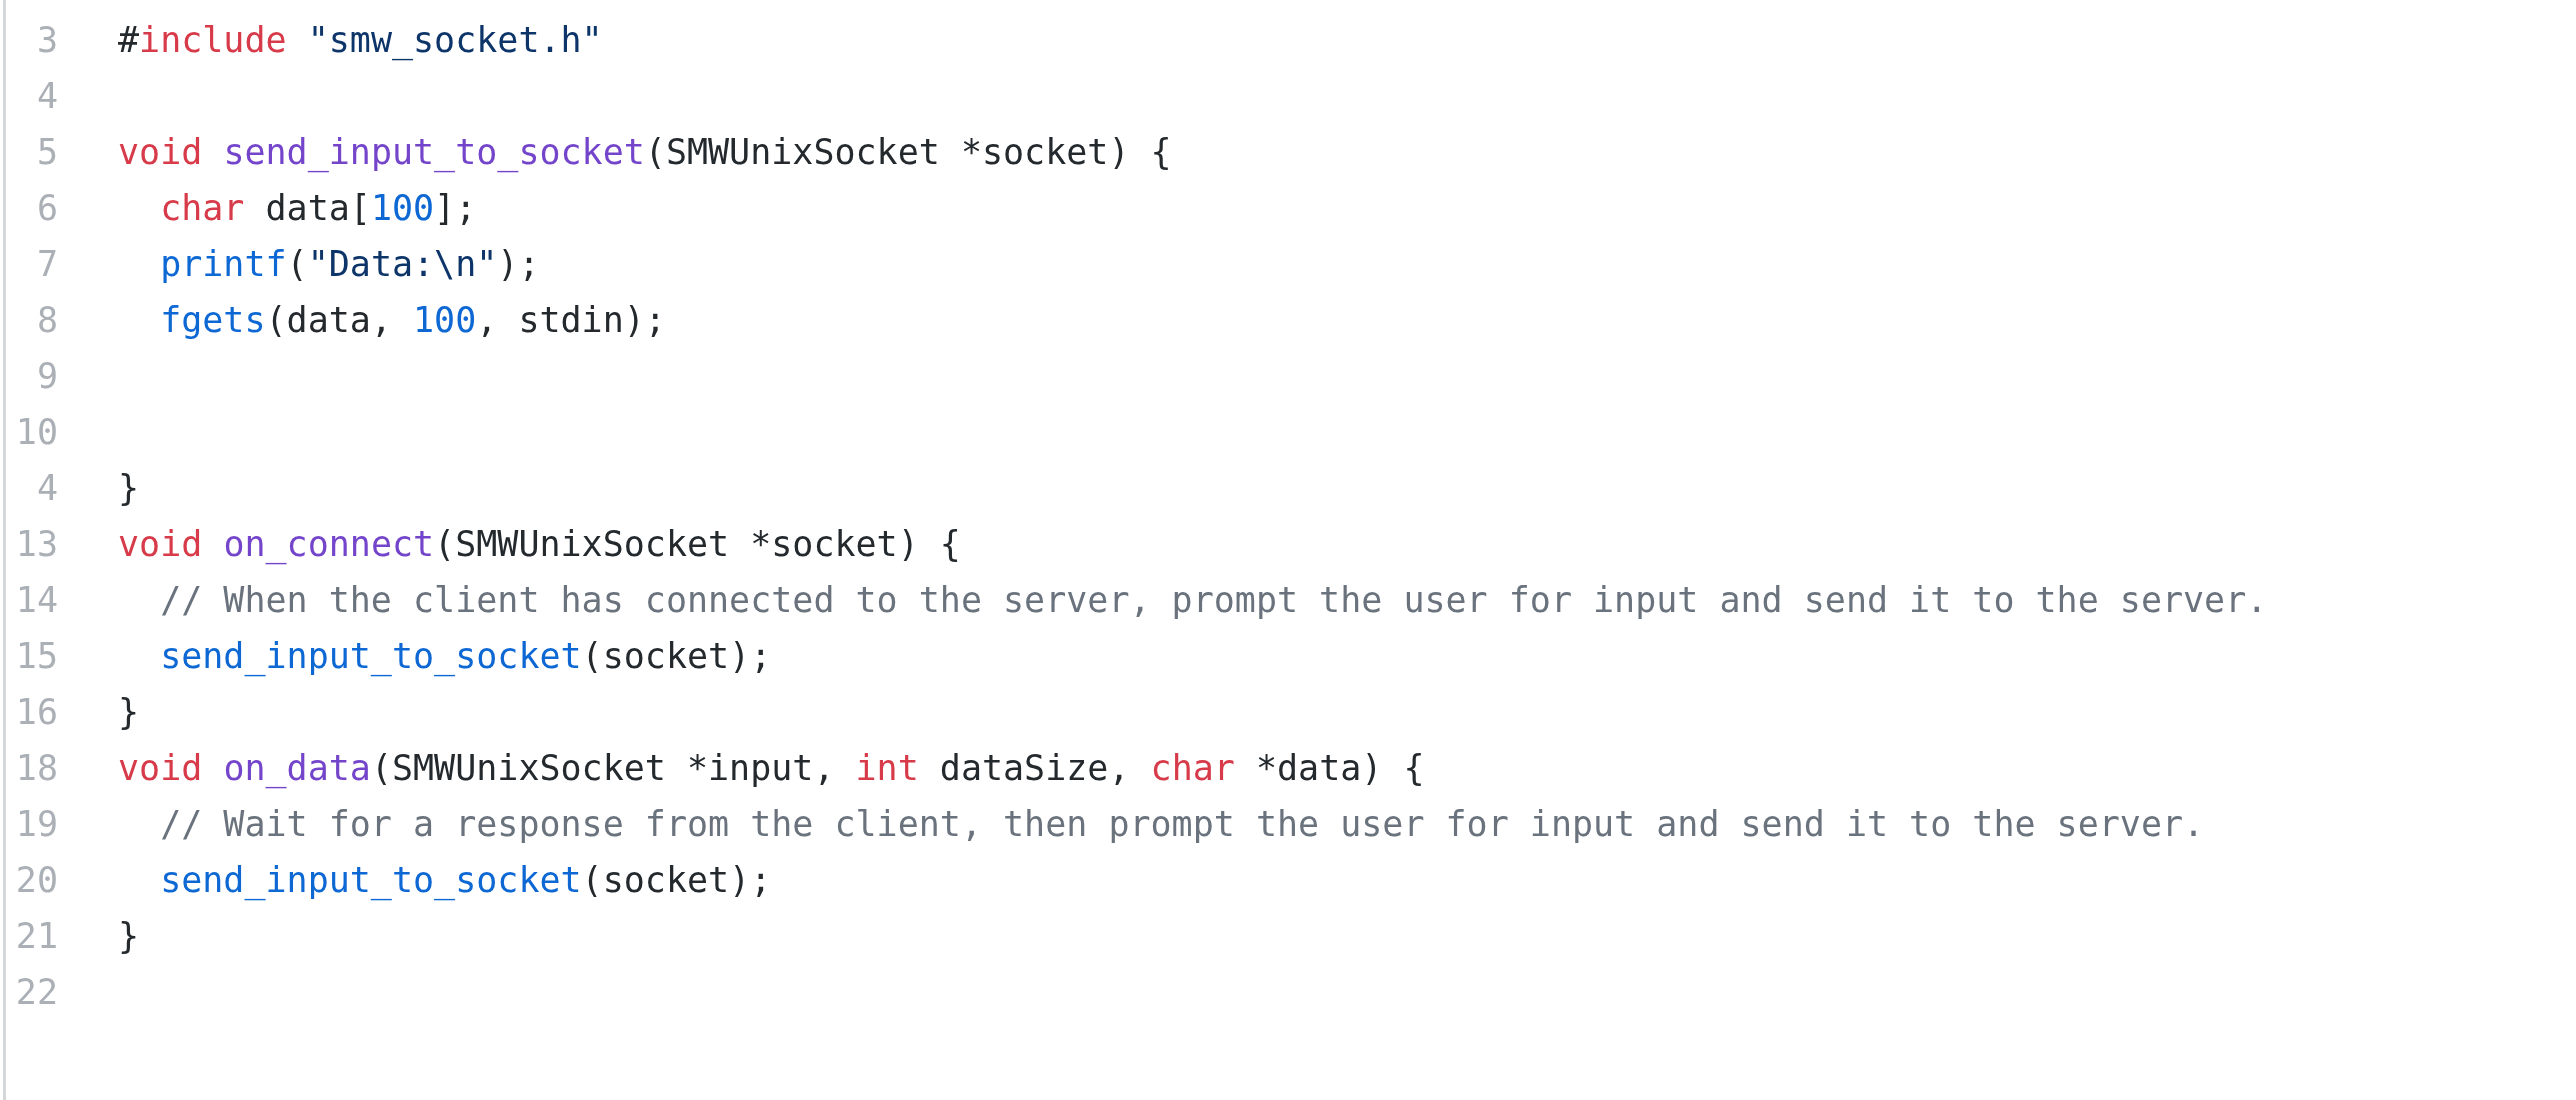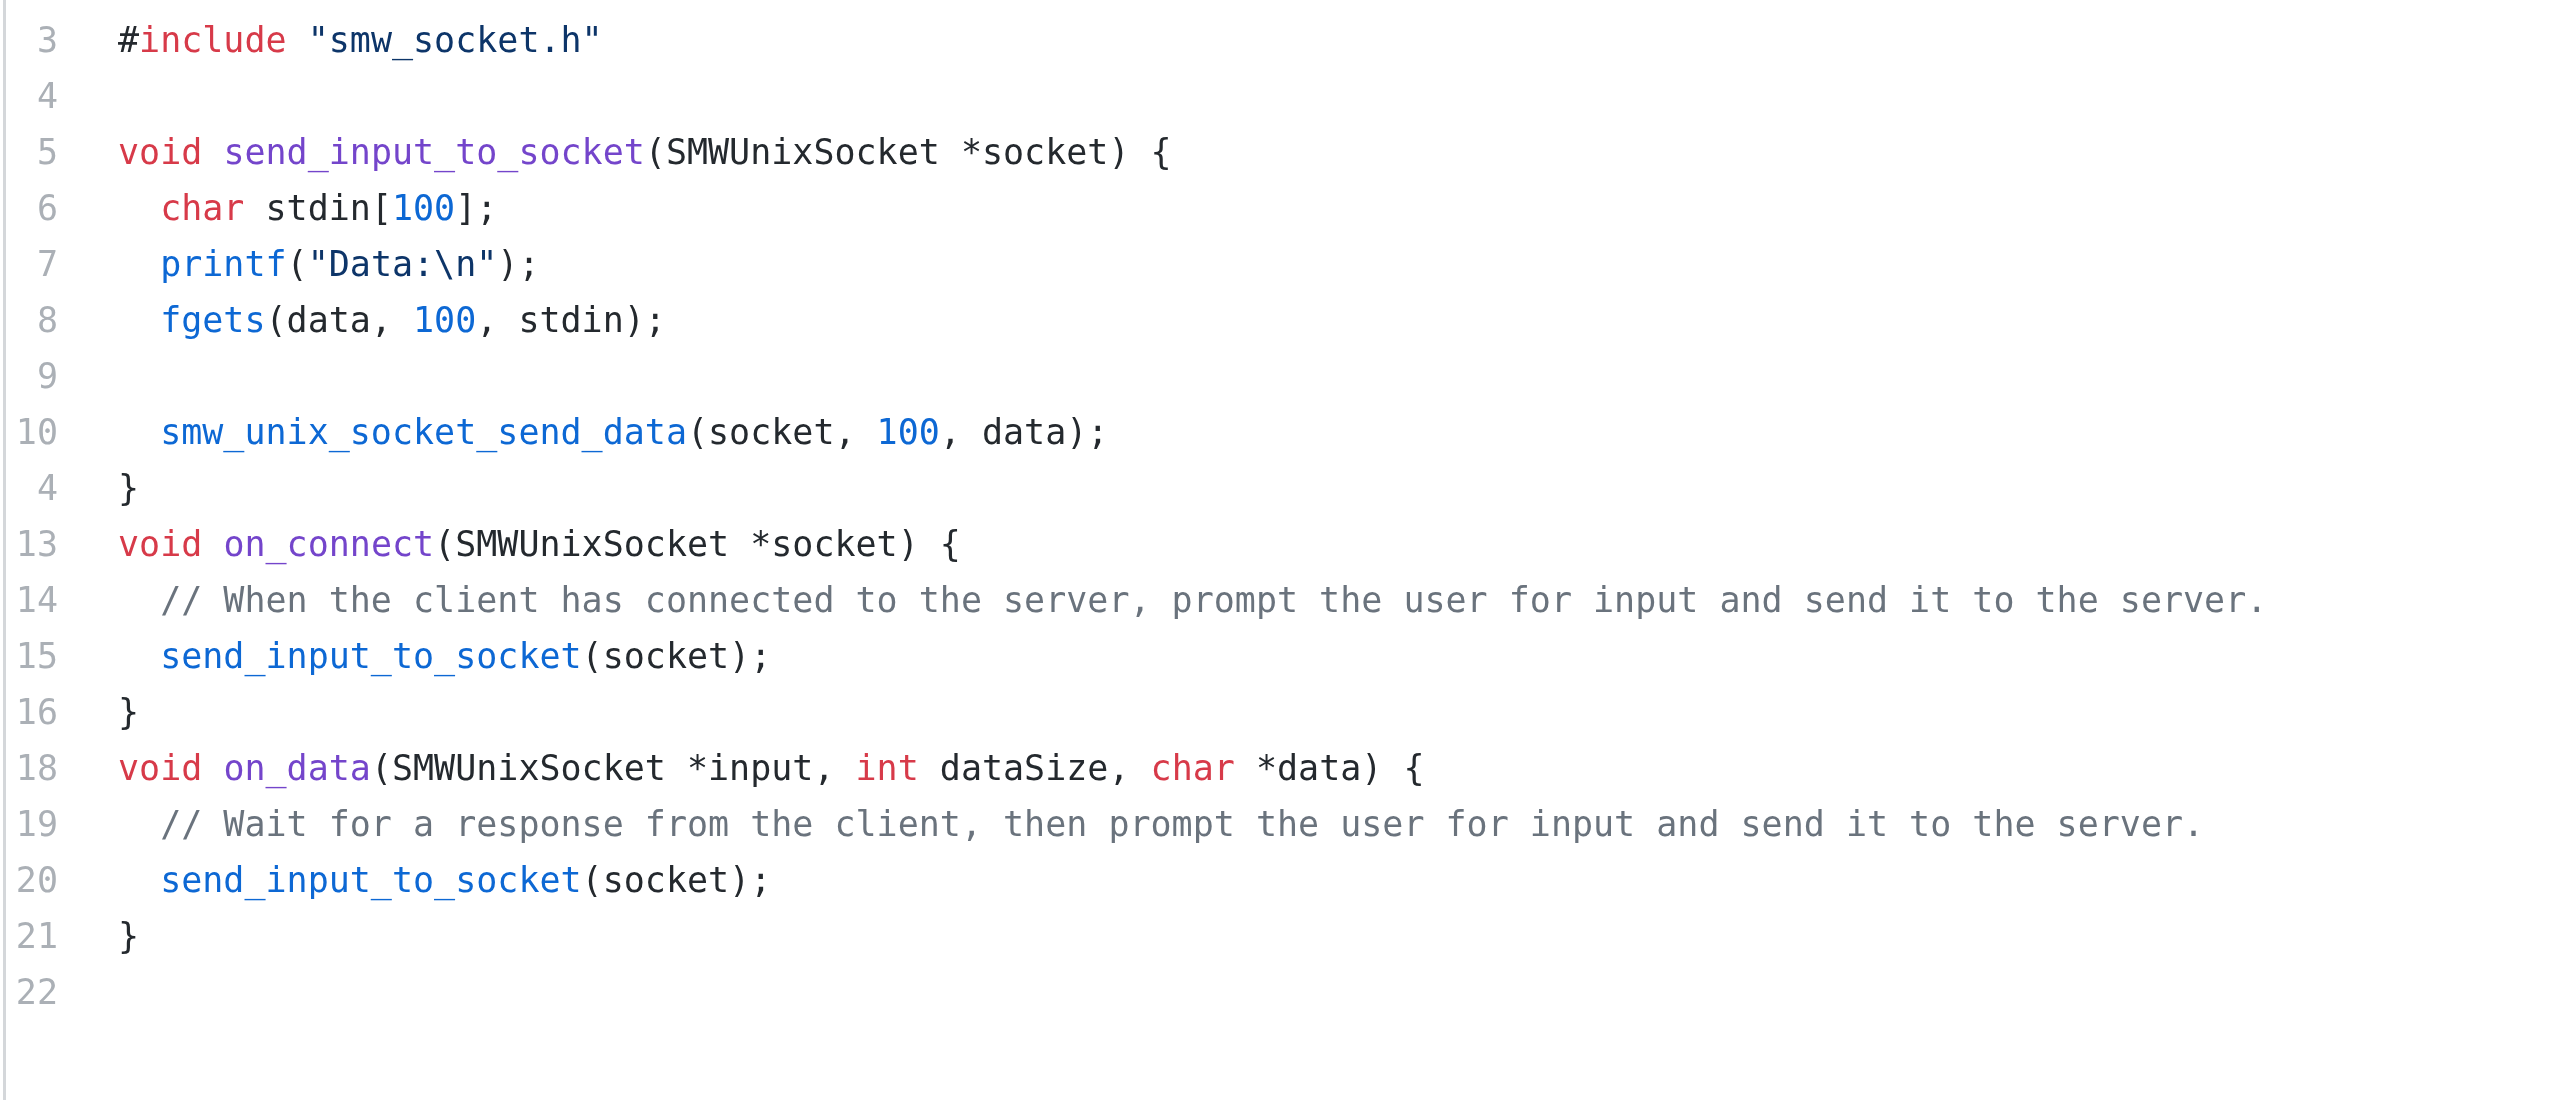--- a/index.html
+++ b/index.html
@@ -50,25 +50,25 @@
 </style>
 </head>
 <body>
 
 <div class="code-view">
   <div class="left-rule"></div>
   <div id="lines">
       <div class="line"><span class="ln">3</span><span class="lc"><span>#</span><span class="k">include</span><span> </span><span class="s">"smw_socket.h"</span></span></div>
       <div class="line"><span class="ln">4</span><span class="lc"></span></div>
       <div class="line"><span class="ln">5</span><span class="lc"><span class="k">void</span><span> </span><span class="e">send_input_to_socket</span><span>(SMWUnixSocket *socket) {</span></span></div>
-      <div class="line"><span class="ln">6</span><span class="lc"><span>  </span><span class="k">char</span><span> stdin[</span><span class="b">100</span><span>];</span></span></div>
+      <div class="line"><span class="ln">6</span><span class="lc"><span>  </span><span class="k">char</span><span> data[</span><span class="b">100</span><span>];</span></span></div>
       <div class="line"><span class="ln">7</span><span class="lc"><span>  </span><span class="b">printf</span><span>(</span><span class="s">"Data:\n"</span><span>);</span></span></div>
       <div class="line"><span class="ln">8</span><span class="lc"><span>  </span><span class="b">fgets</span><span>(data, </span><span class="b">100</span><span>, stdin);</span></span></div>
       <div class="line"><span class="ln">9</span><span class="lc"></span></div>
-      <div class="line"><span class="ln">10</span><span class="lc"><span>  </span><span class="b">smw_unix_socket_send_data</span><span>(socket, </span><span class="b">100</span><span>, data);</span></span></div>
+      <div class="line"><span class="ln">10</span></div>
       <div class="line"><span class="ln">4</span><span class="lc"><span>}</span></span></div>
       <div class="line"><span class="ln">13</span><span class="lc"><span class="k">void</span><span> </span><span class="e">on_connect</span><span>(SMWUnixSocket *socket) {</span></span></div>
       <div class="line"><span class="ln">14</span><span class="lc"><span>  </span><span class="c">// When the client has connected to the server, prompt the user for input and send it to the server.</span></span></div>
       <div class="line"><span class="ln">15</span><span class="lc"><span>  </span><span class="b">send_input_to_socket</span><span>(socket);</span></span></div>
       <div class="line"><span class="ln">16</span><span class="lc"><span>}</span></span></div>
       <div class="line"><span class="ln">18</span><span class="lc"><span class="k">void</span><span> </span><span class="e">on_data</span><span>(SMWUnixSocket *input, </span><span class="k">int</span><span> dataSize, </span><span class="k">char</span><span> *data) {</span></span></div>
       <div class="line"><span class="ln">19</span><span class="lc"><span>  </span><span class="c">// Wait for a response from the client, then prompt the user for input and send it to the server.</span></span></div>
       <div class="line"><span class="ln">20</span><span class="lc"><span>  </span><span class="b">send_input_to_socket</span><span>(socket);</span></span></div>
       <div class="line"><span class="ln">21</span><span class="lc"><span>}</span></span></div>
       <div class="line"><span class="ln">22</span><span class="lc"></span></div>

